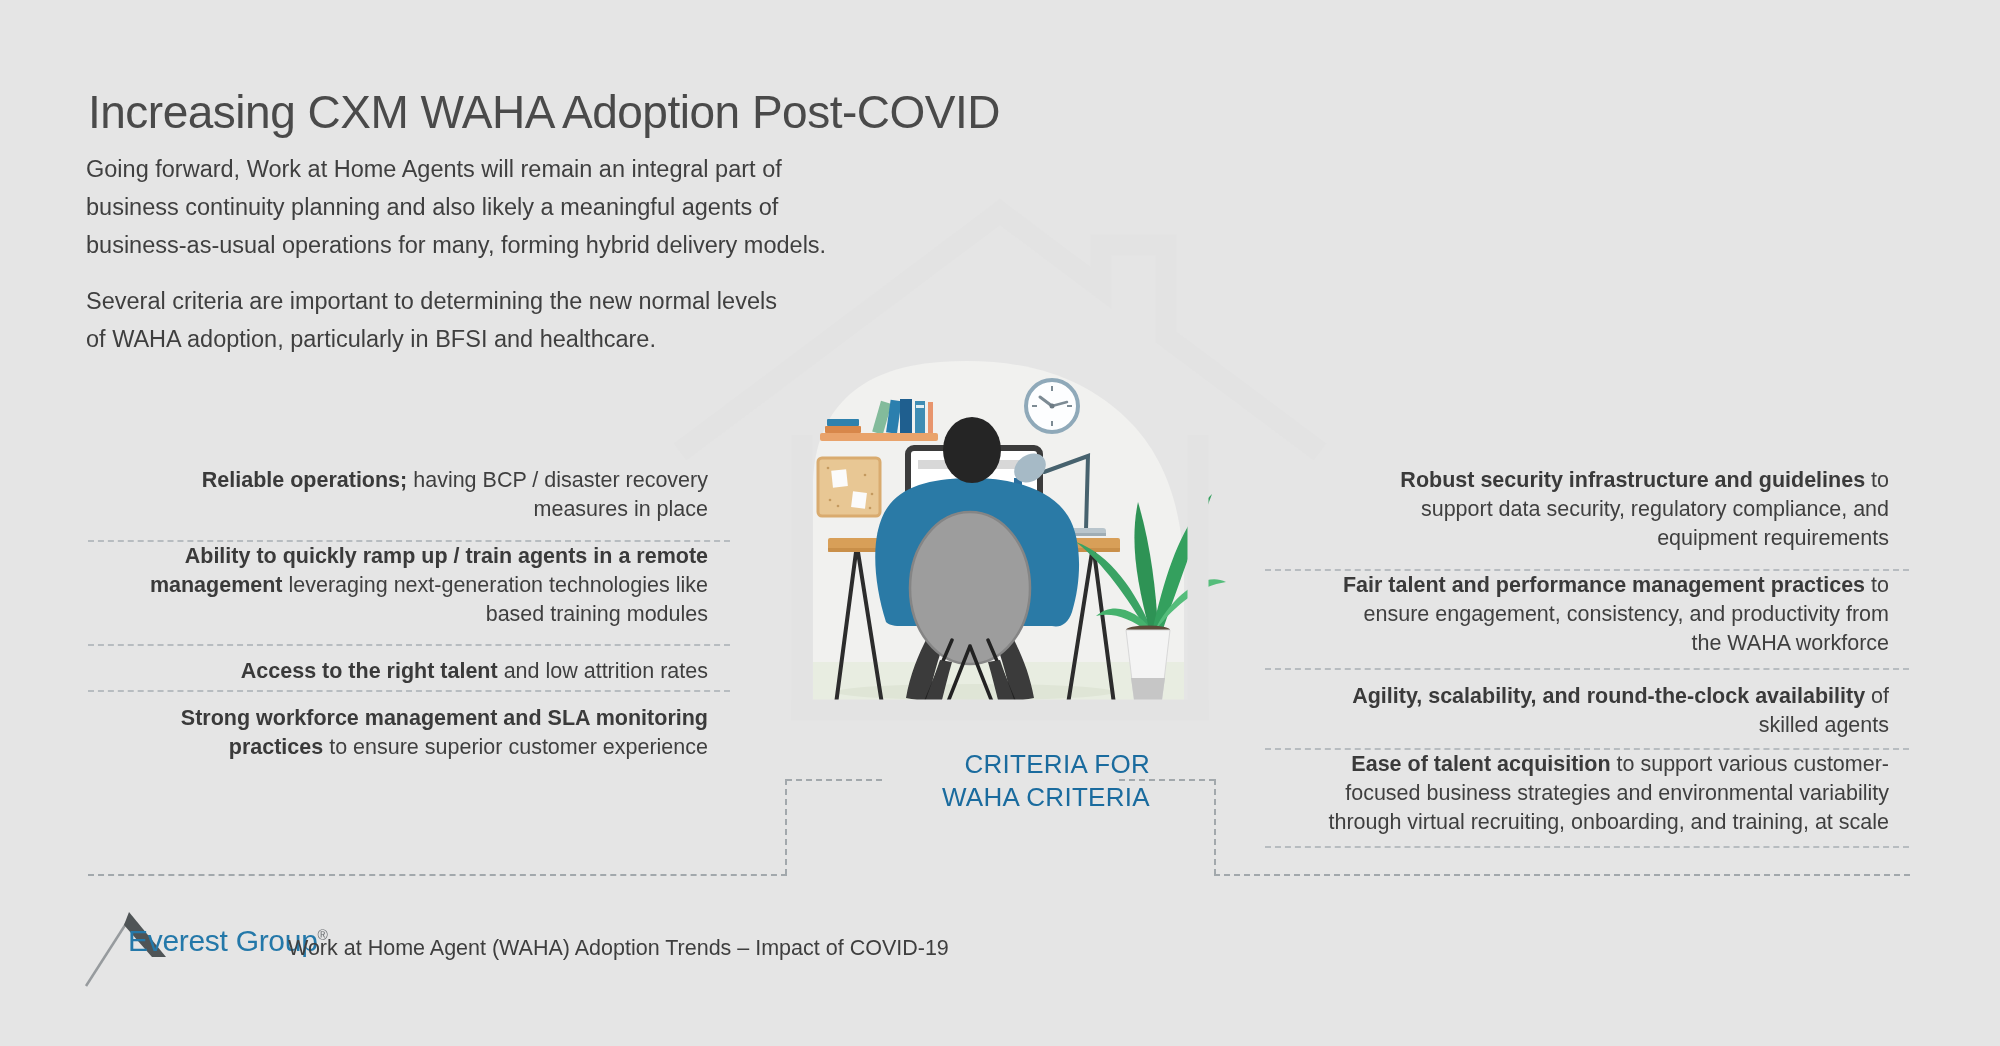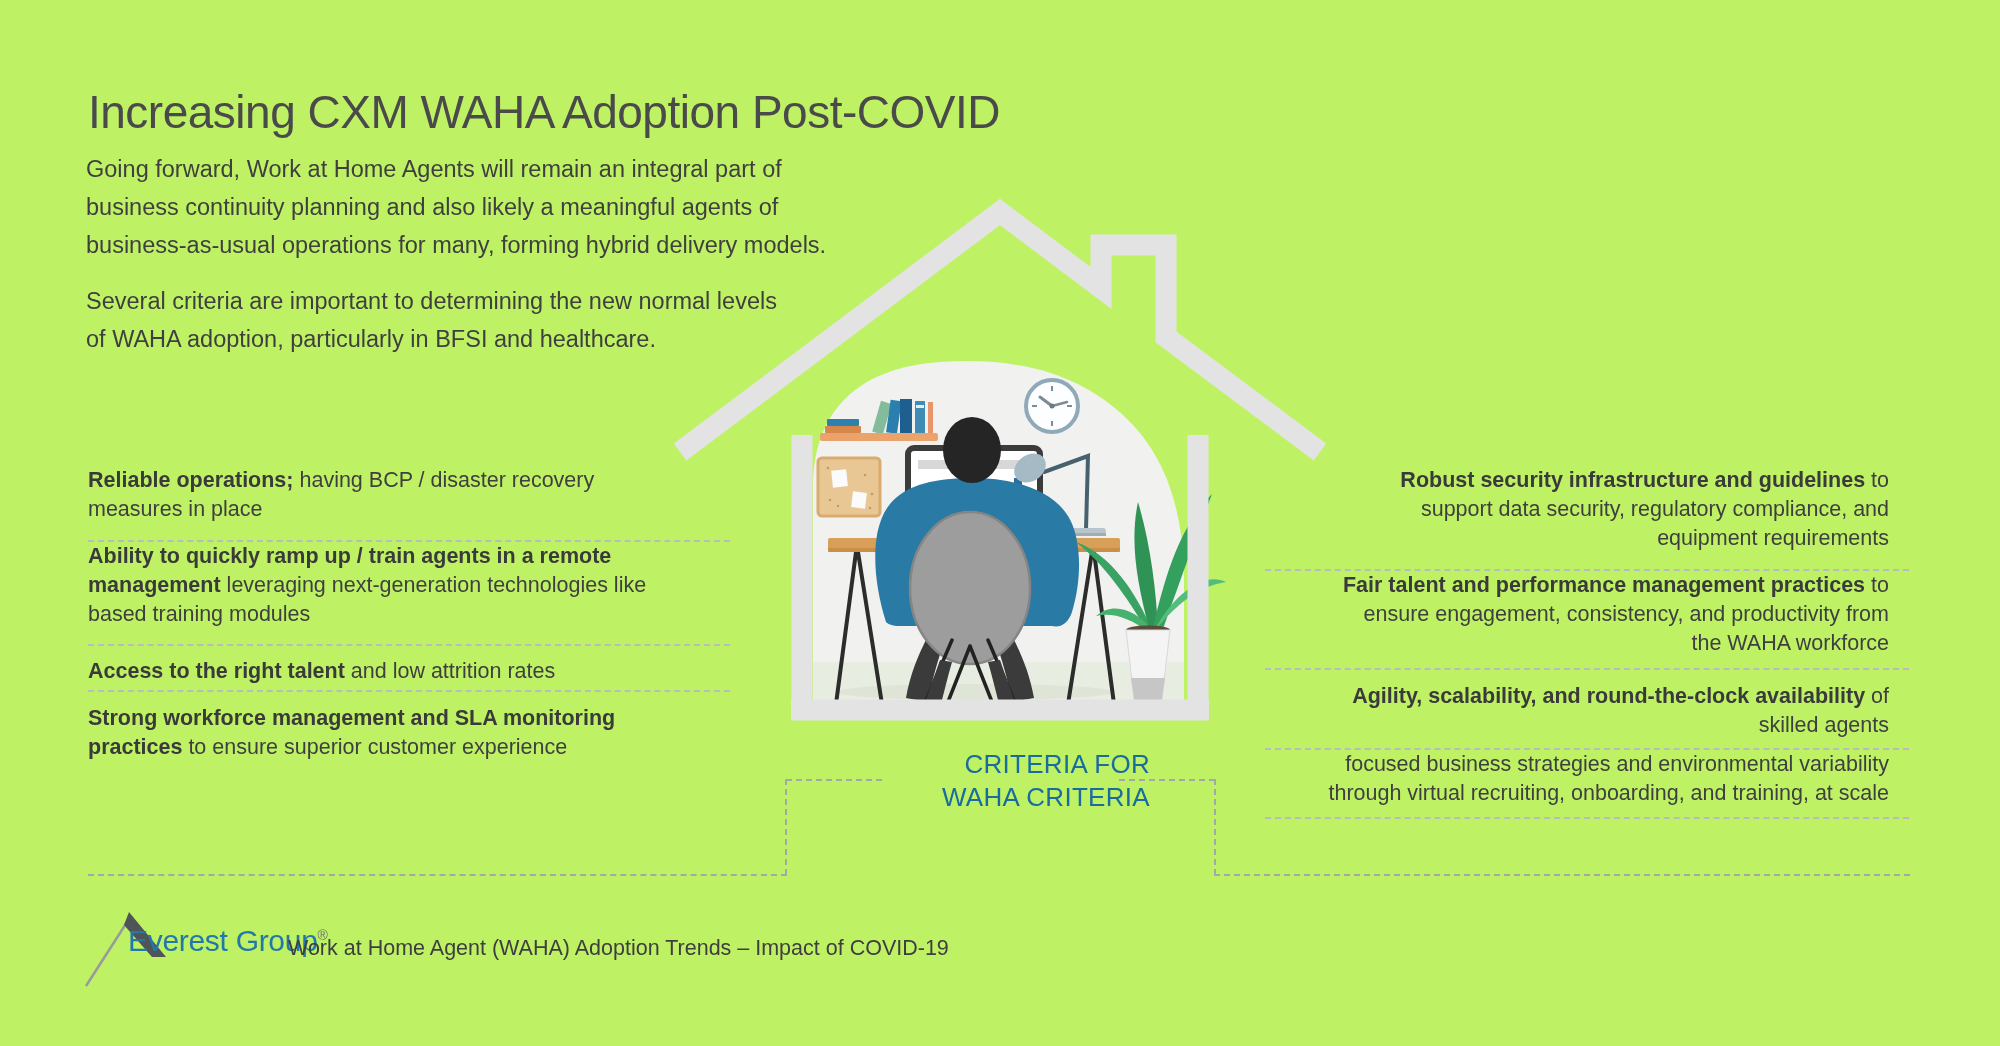--- a/index.html
+++ b/index.html
@@ -1,39 +1,39 @@
 <!DOCTYPE html>
 <html><head>
 <meta charset="utf-8">
 <style>
   html,body{margin:0;padding:0;}
   .stage{
     position:relative;
     width:2000px;height:1046px;
-    background:#bef264;
+    background:#e5e5e5;
     overflow:hidden;
     font-family:"Liberation Sans","DejaVu Sans",sans-serif;
     color:#3f3f3f;
   }
   .abs{position:absolute;}
   .page-title{
     left:88px;top:88px;
     font-size:46px;line-height:48px;font-weight:400;
     letter-spacing:-0.5px;color:#4a4a4a;white-space:nowrap;
   }
   .intro{left:86px;width:860px;font-size:23.5px;line-height:38px;color:#3f3f3f;}
   .intro span{display:block;white-space:nowrap;}
   .intro.p1{top:150px;}
   .intro.p2{top:282px;}
 
   
   .crit-list{font-size:21.5px;line-height:29px;color:#3f3f3f;}
   .crit-list .line{white-space:nowrap;}
   .crit-list .b{font-weight:700;color:#3a3a3a;}
-  .left-list{left:88px;top:466px;width:642px;}
+  .left-list{left:88px;top:466px;width:642px;text-align:right;}
   .left-list .item{padding-right:22px;}
   .right-list{left:1265px;top:466px;width:644px;text-align:left;}
   .right-list .item{padding-left:30px;padding-right:20px;text-align:right;}
   .sep{border-top:2px dashed #b7bcc0;height:0;}
   .m16{margin-top:16px;} .m13{} .m15{margin-top:15px;}
   .m12{margin-top:12px;} .m11{margin-top:11px;} .m4{margin-top:4px;}
   .m10{margin-top:10px;} .m8{margin-top:8px;} .m9{margin-top:9px;}
 
   
   .center-label{
@@ -238,20 +238,21 @@
       <div class="line"><span>ensure engagement, consistency, and productivity from</span></div>
       <div class="line"><span>the WAHA workforce</span></div>
     </div>
     <div class="sep m10"></div>
     <div class="item m12">
       <div class="line"><span class="b">Agility, scalability, and round-the-clock availability</span><span> of</span></div>
       <div class="line"><span>skilled agents</span></div>
     </div>
     <div class="sep m8"></div>
     <div class="item m13">
+      <div class="line"><span class="b">Ease of talent acquisition</span><span> to support various customer-</span></div>
       <div class="line"><span>focused business strategies and environmental variability</span></div>
       <div class="line"><span>through virtual recruiting, onboarding, and training, at scale</span></div>
     </div>
     <div class="sep m9"></div>
   </div>
 
   <svg class="abs" style="left:84px;top:904px;" width="92" height="84" viewBox="0 0 92 84">
     <path d="M2,82 L45,15" stroke="#979b9e" stroke-width="2.5" fill="none"></path>
     <polygon points="45,8 82,53 68,53 40,21" fill="#4f5456"></polygon>
   </svg>

